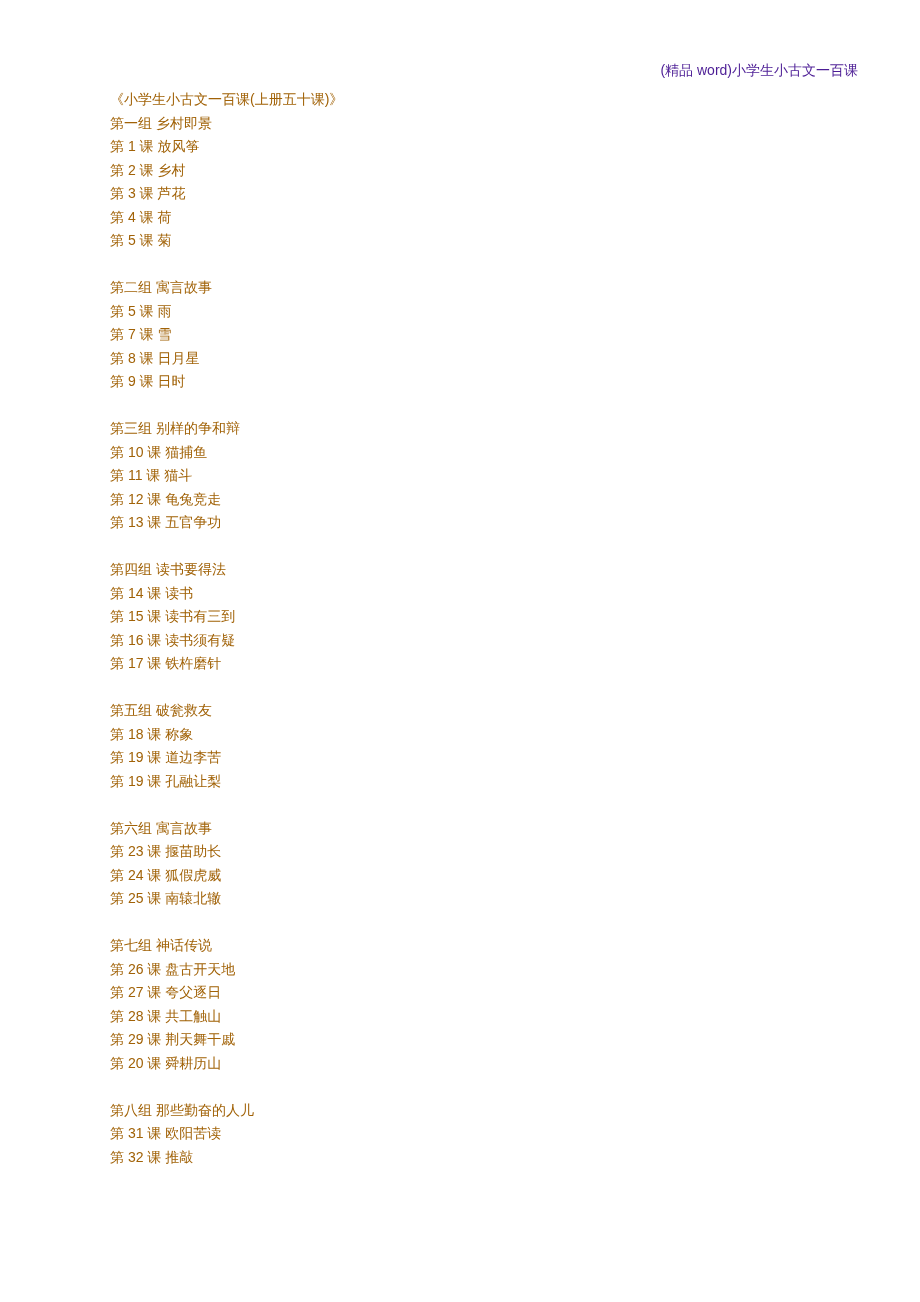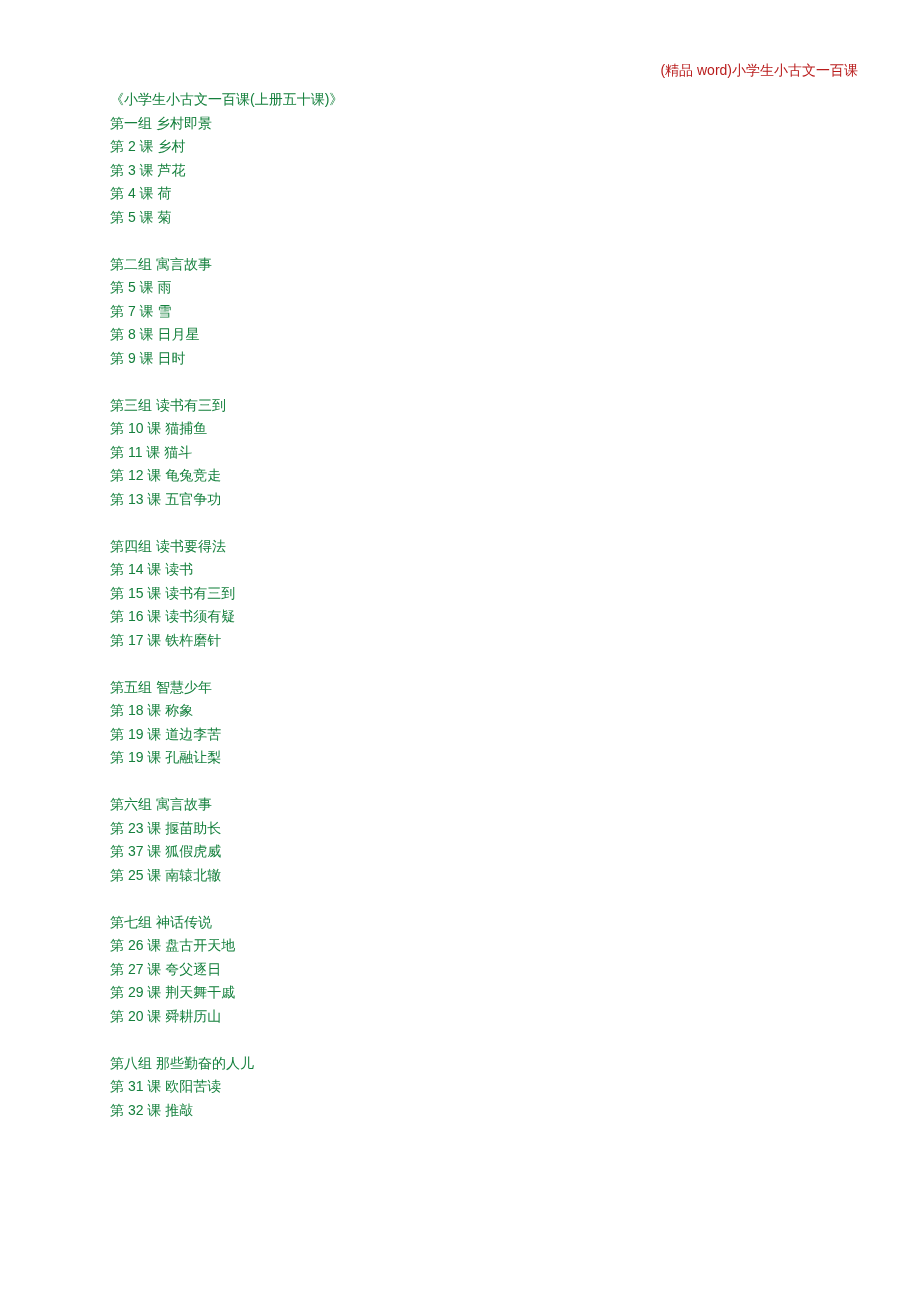--- a/index.html
+++ b/index.html
@@ -12,28 +12,28 @@
       background: #ffffff;
       width: 920px;
       height: 1302px;
       position: relative;
     }
     .header-text {
       position: absolute;
       top: 62px;
       right: 62px;
       font-size: 14px;
-      color: #b91c1c;
+      color: #4c1d95;
     }
     .content {
       position: absolute;
       left: 110px;
       top: 88px;
       font-size: 14px;
-      color: #15803d;
+      color: #a16207;
       line-height: 23.5px;
     }
     .title-line {
       margin-bottom: 0;
     }
     .group-spacer {
       height: 23.5px;
     }
     .line {
       white-space: nowrap;
@@ -41,62 +41,64 @@
   </style>
 </head>
 <body>
 
 <div class="header-text">(精品 word)小学生小古文一百课</div>
 
 <div class="content">
   <div class="line title-line">《小学生小古文一百课(上册五十课)》</div>
 
   <div class="line">第一组  乡村即景</div>
+  <div class="line">第 1 课  放风筝</div>
   <div class="line">第 2 课  乡村</div>
   <div class="line">第 3 课  芦花</div>
   <div class="line">第 4 课  荷</div>
   <div class="line">第 5 课  菊</div>
   <div class="group-spacer"></div>
 
   <div class="line">第二组  寓言故事</div>
   <div class="line">第 5 课  雨</div>
   <div class="line">第 7 课  雪</div>
   <div class="line">第 8 课  日月星</div>
   <div class="line">第 9 课  日时</div>
   <div class="group-spacer"></div>
 
-  <div class="line">第三组  读书有三到</div>
+  <div class="line">第三组  别样的争和辩</div>
   <div class="line">第 10 课  猫捕鱼</div>
   <div class="line">第 11 课  猫斗</div>
   <div class="line">第 12 课  龟兔竞走</div>
   <div class="line">第 13 课  五官争功</div>
   <div class="group-spacer"></div>
 
   <div class="line">第四组  读书要得法</div>
   <div class="line">第 14 课  读书</div>
   <div class="line">第 15 课  读书有三到</div>
   <div class="line">第 16 课  读书须有疑</div>
   <div class="line">第 17 课  铁杵磨针</div>
   <div class="group-spacer"></div>
 
-  <div class="line">第五组  智慧少年</div>
+  <div class="line">第五组  破瓮救友</div>
   <div class="line">第 18 课  称象</div>
   <div class="line">第 19 课  道边李苦</div>
   <div class="line">第 19 课  孔融让梨</div>
   <div class="group-spacer"></div>
 
   <div class="line">第六组  寓言故事</div>
   <div class="line">第 23 课  揠苗助长</div>
-  <div class="line">第 37 课  狐假虎威</div>
+  <div class="line">第 24 课  狐假虎威</div>
   <div class="line">第 25 课  南辕北辙</div>
   <div class="group-spacer"></div>
 
   <div class="line">第七组  神话传说</div>
   <div class="line">第 26 课  盘古开天地</div>
   <div class="line">第 27 课  夸父逐日</div>
+  <div class="line">第 28 课  共工触山</div>
   <div class="line">第 29 课  荆天舞干戚</div>
   <div class="line">第 20 课  舜耕历山</div>
   <div class="group-spacer"></div>
 
   <div class="line">第八组  那些勤奋的人儿</div>
   <div class="line">第 31 课  欧阳苦读</div>
   <div class="line">第 32 课  推敲</div>
 </div>
 
 </body></html>

